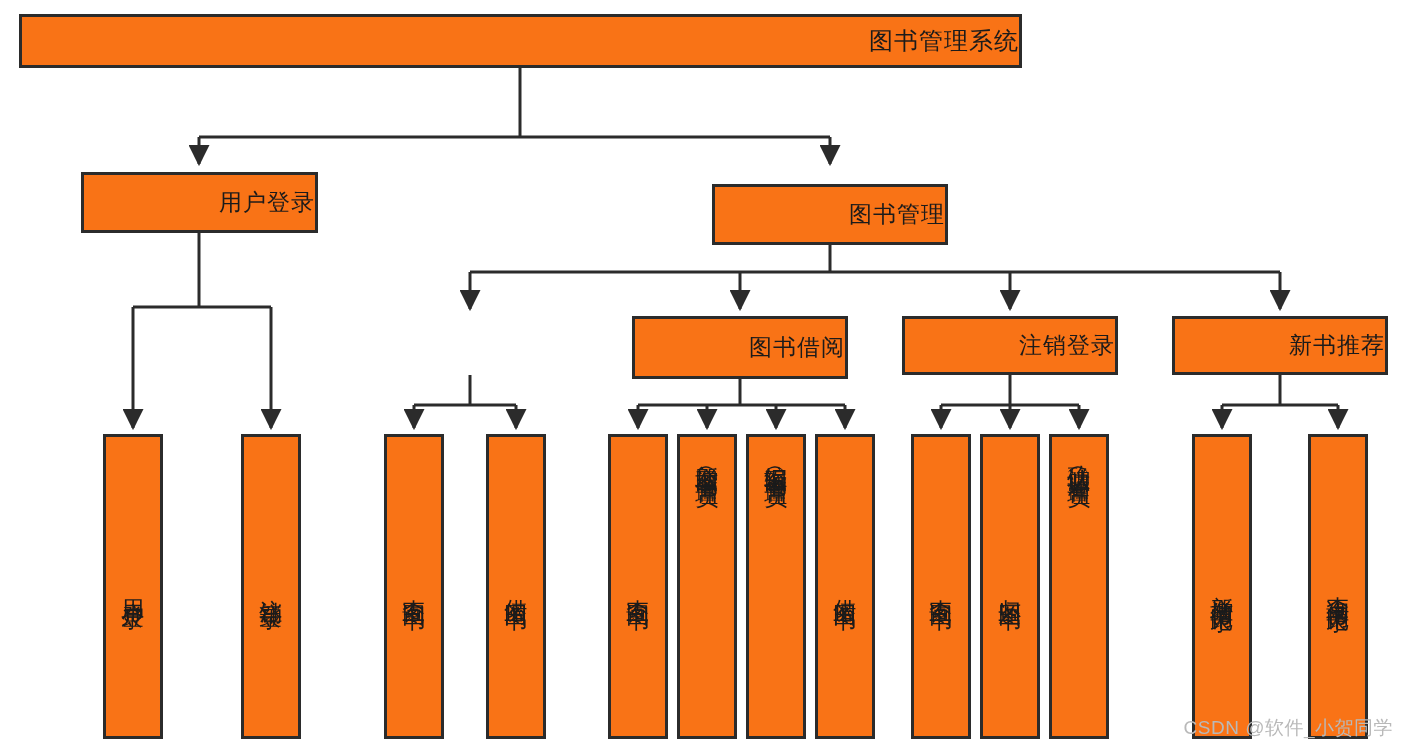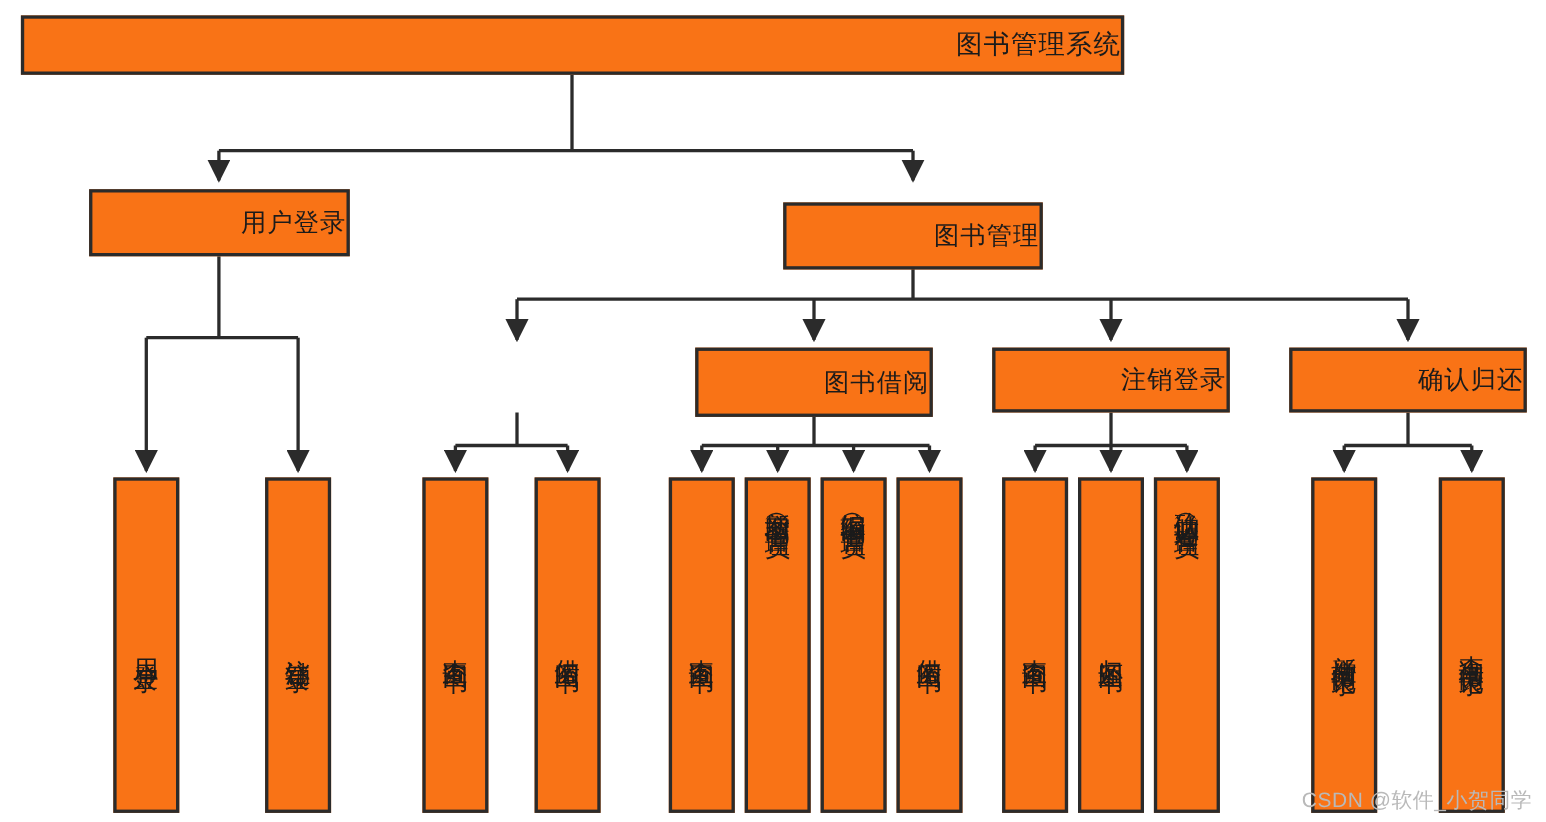--- a/index.html
+++ b/index.html
@@ -145,21 +145,21 @@
     <span>图书管理</span>
   </div>
 
   <div class="node h" style="left:632px; top:316px; width:216px; height:63px;">
     <span>图书借阅</span>
   </div>
   <div class="node h" style="left:902px; top:316px; width:216px; height:59px;">
     <span>注销登录</span>
   </div>
   <div class="node h" style="left:1172px; top:316px; width:216px; height:59px;">
-    <span>确认归还</span>
+    <span>新书推荐</span>
   </div>
 
   <div class="node leaf" style="left:103px; top:434px; width:60px; height:305px;">
     <div class="leafwrap mid">
       <span class="vtext">用户登录</span>
     </div>
   </div>
   <div class="node leaf" style="left:241px; top:434px; width:60px; height:305px;">
     <div class="leafwrap mid">
       <span class="vtext">注销登录</span>

